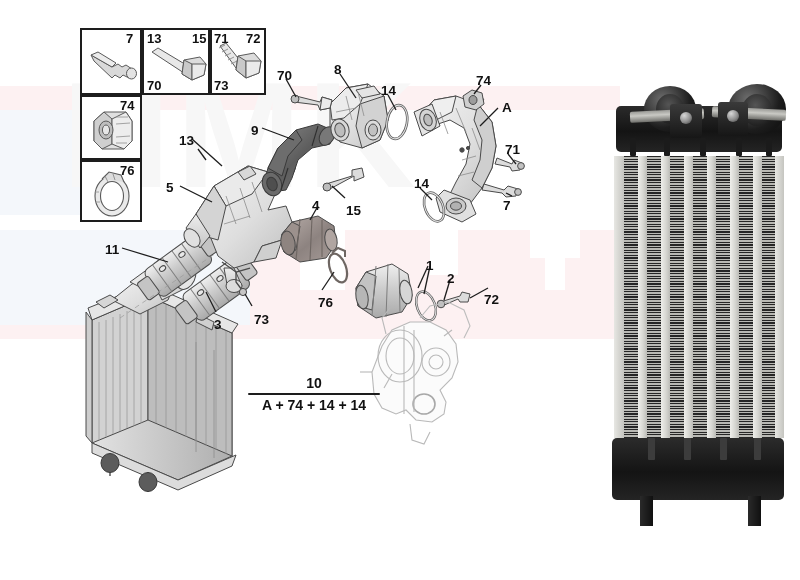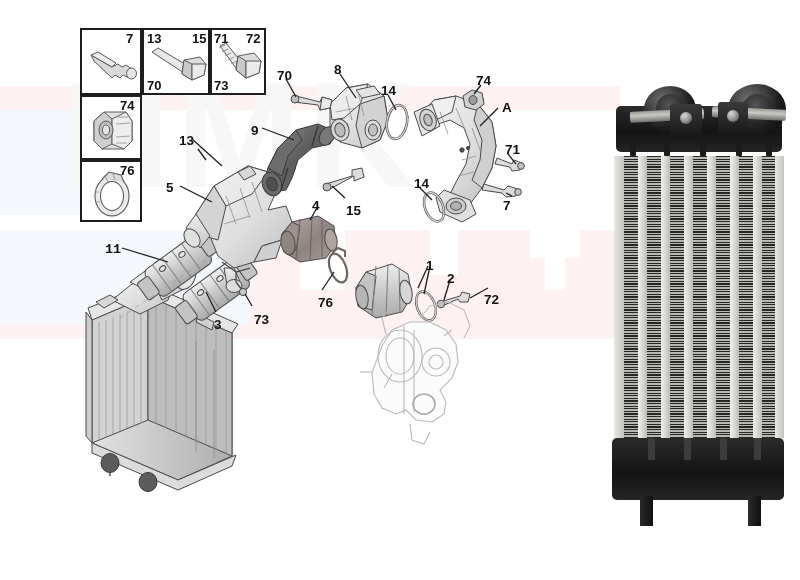--- a/index.html
+++ b/index.html
@@ -463,28 +463,33 @@
   <span class="cal" style="left:476px;top:74px;">74</span>
   <span class="cal" style="left:502px;top:101px;">A</span>
   <span class="cal" style="left:505px;top:143px;">71</span>
   <span class="cal" style="left:251px;top:124px;">9</span>
   <span class="cal" style="left:179px;top:134px;">13</span>
   <span class="cal" style="left:166px;top:181px;">5</span>
   <span class="cal" style="left:346px;top:204px;">15</span>
   <span class="cal" style="left:312px;top:199px;">4</span>
   <span class="cal" style="left:414px;top:177px;">14</span>
   <span class="cal" style="left:503px;top:199px;">7</span>
-  <span class="cal" style="left:105px;top:243px;font-family:Liberation Mono, monospace;">11</span>
+  <span class="cal" style="left:105px;top:243px;">11</span>
   <span class="cal" style="left:214px;top:318px;">3</span>
   <span class="cal" style="left:254px;top:313px;">73</span>
   <span class="cal" style="left:318px;top:296px;">76</span>
   <span class="cal" style="left:426px;top:259px;">1</span>
   <span class="cal" style="left:447px;top:272px;">2</span>
   <span class="cal" style="left:484px;top:293px;">72</span>
 
+  <div class="formula" style="left:248px;top:376px;width:132px;">
+    <div class="fnum">10</div>
+    <div class="frule"></div>
+    <div class="fden">A + 74 + 14 + 14</div>
+  </div>
 
   <div id="photo" style="left:608px;top:82px;width:180px;height:440px;">
 
     <div class="pc-tank" style="left:8px;top:24px;width:166px;height:46px;"></div>
 
     <div class="pc-neck" style="left:36px;top:4px;width:52px;height:46px;"></div>
     <div class="pc-neckin" style="left:48px;top:12px;width:28px;height:30px;"></div>
     <div class="pc-neck" style="left:120px;top:2px;width:58px;height:50px;"></div>
     <div class="pc-neckin" style="left:134px;top:12px;width:30px;height:32px;"></div>
 

